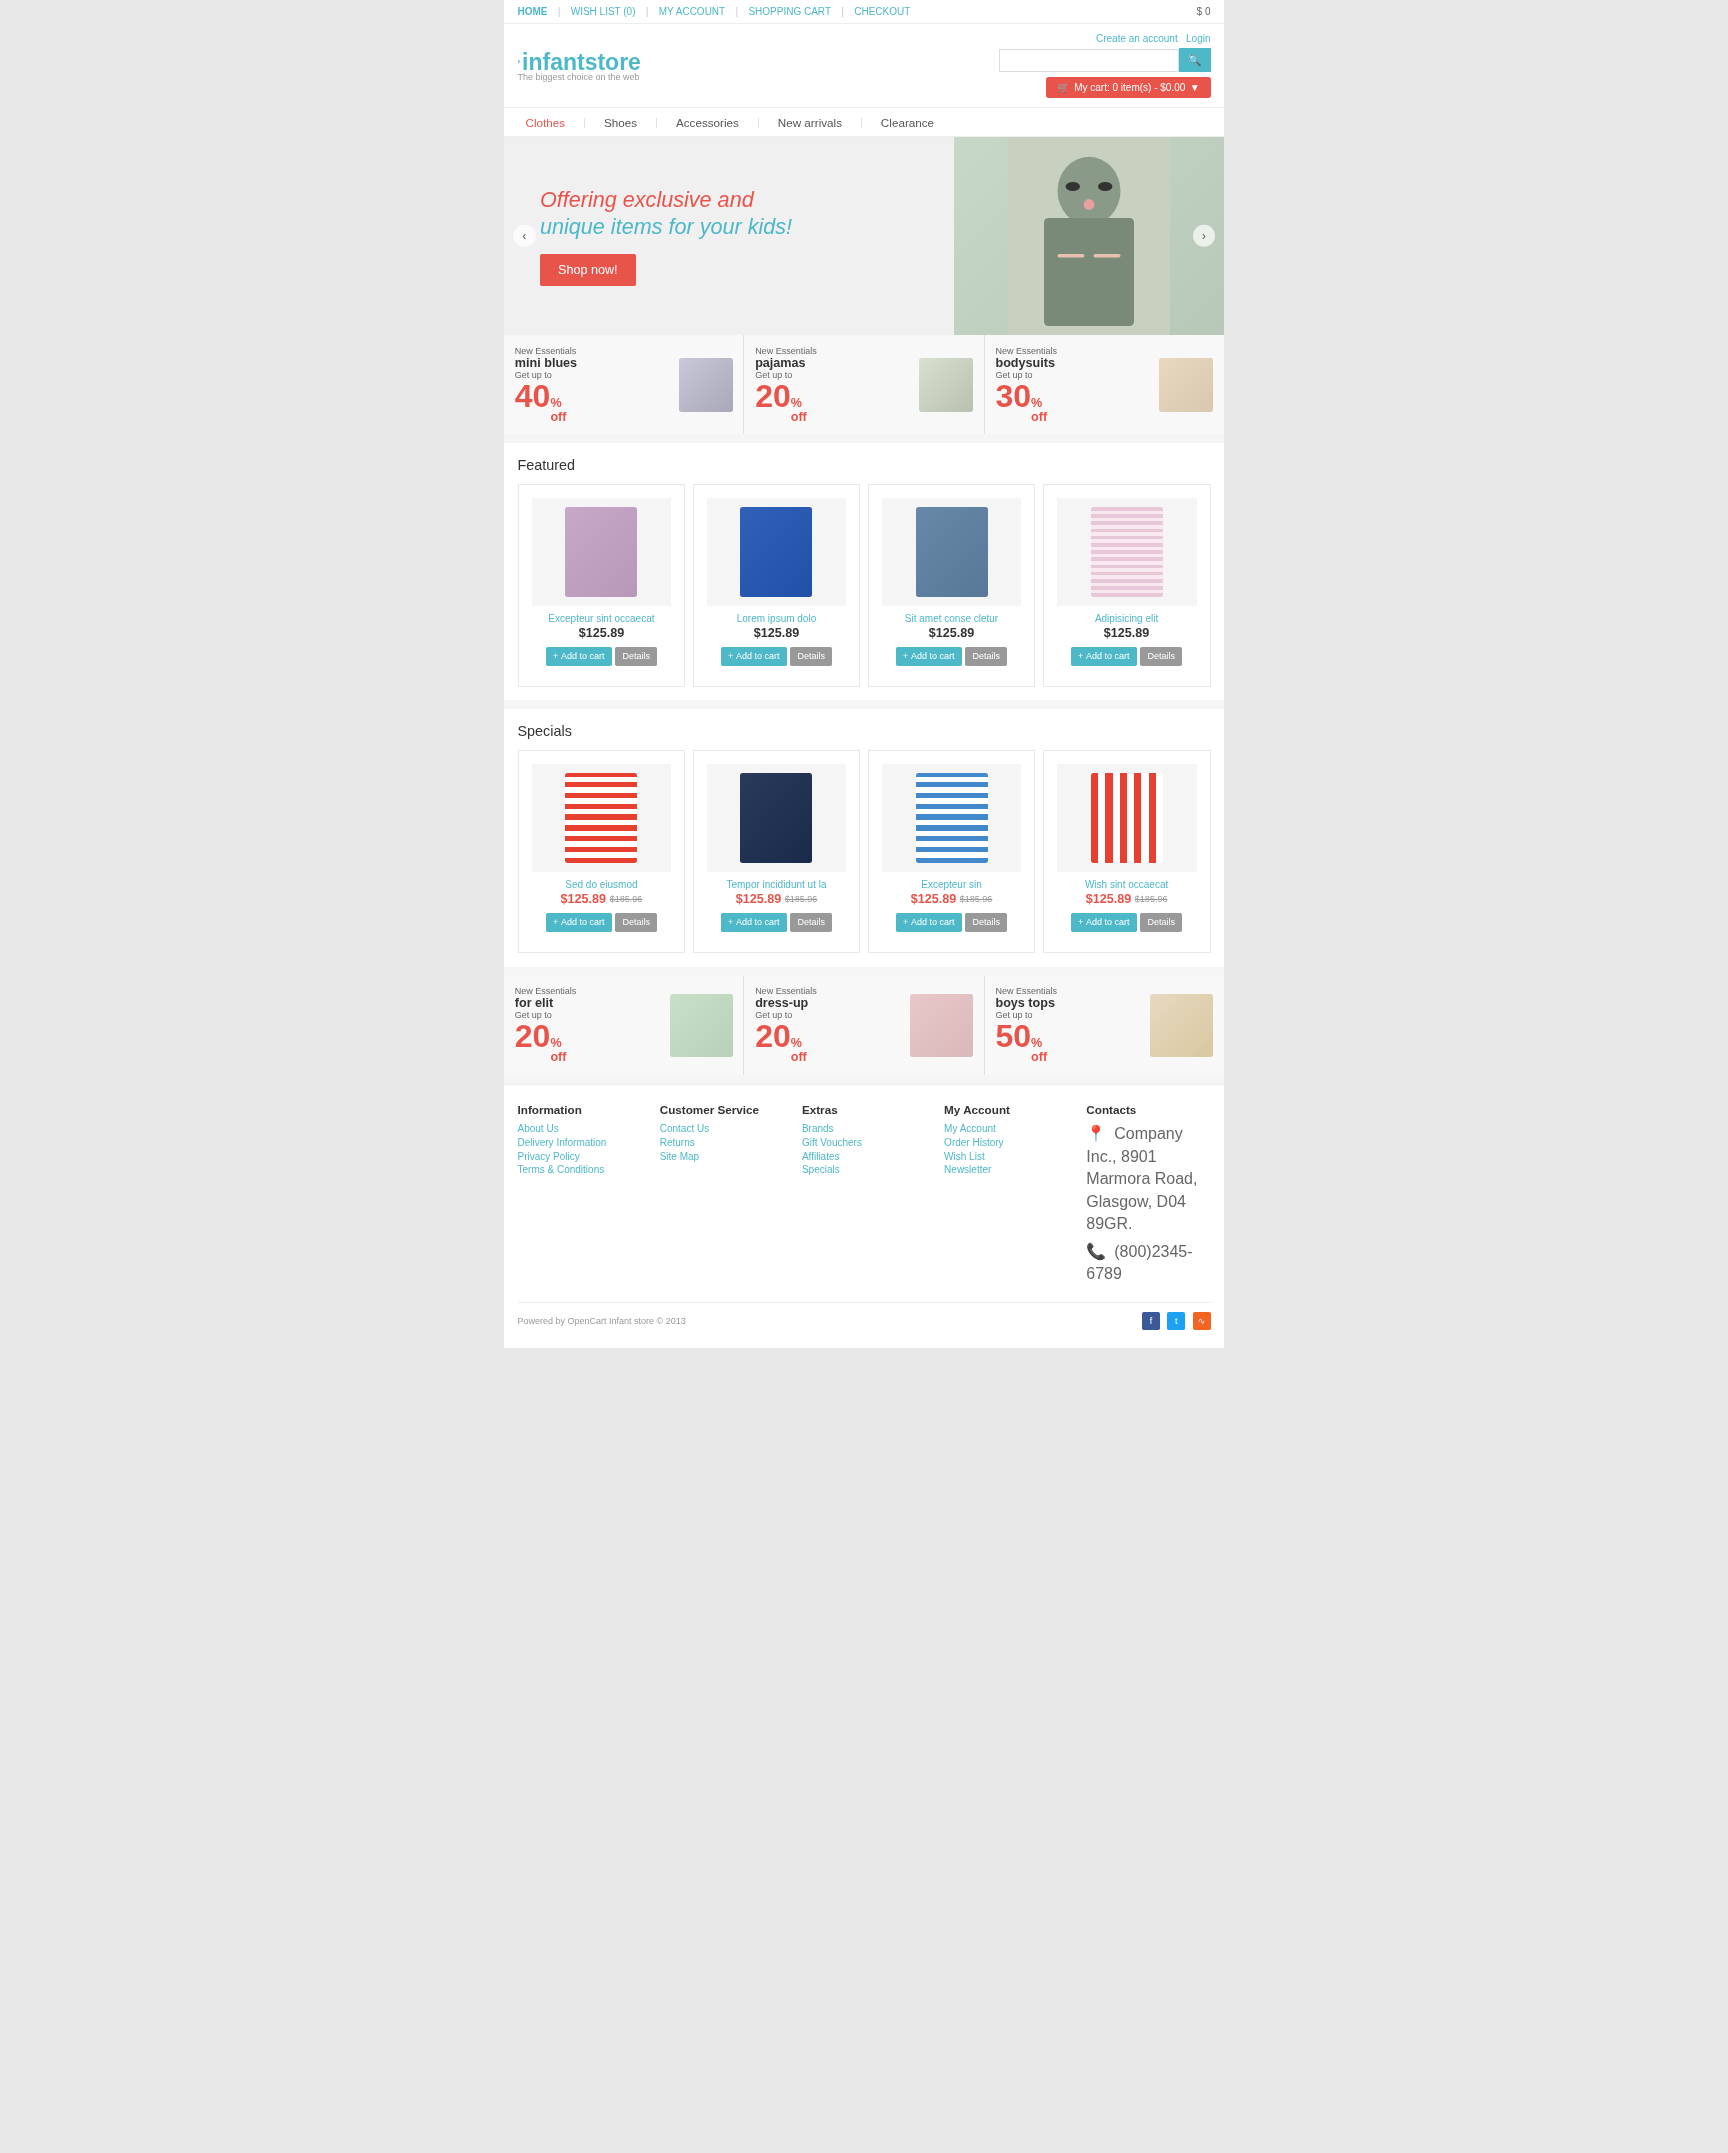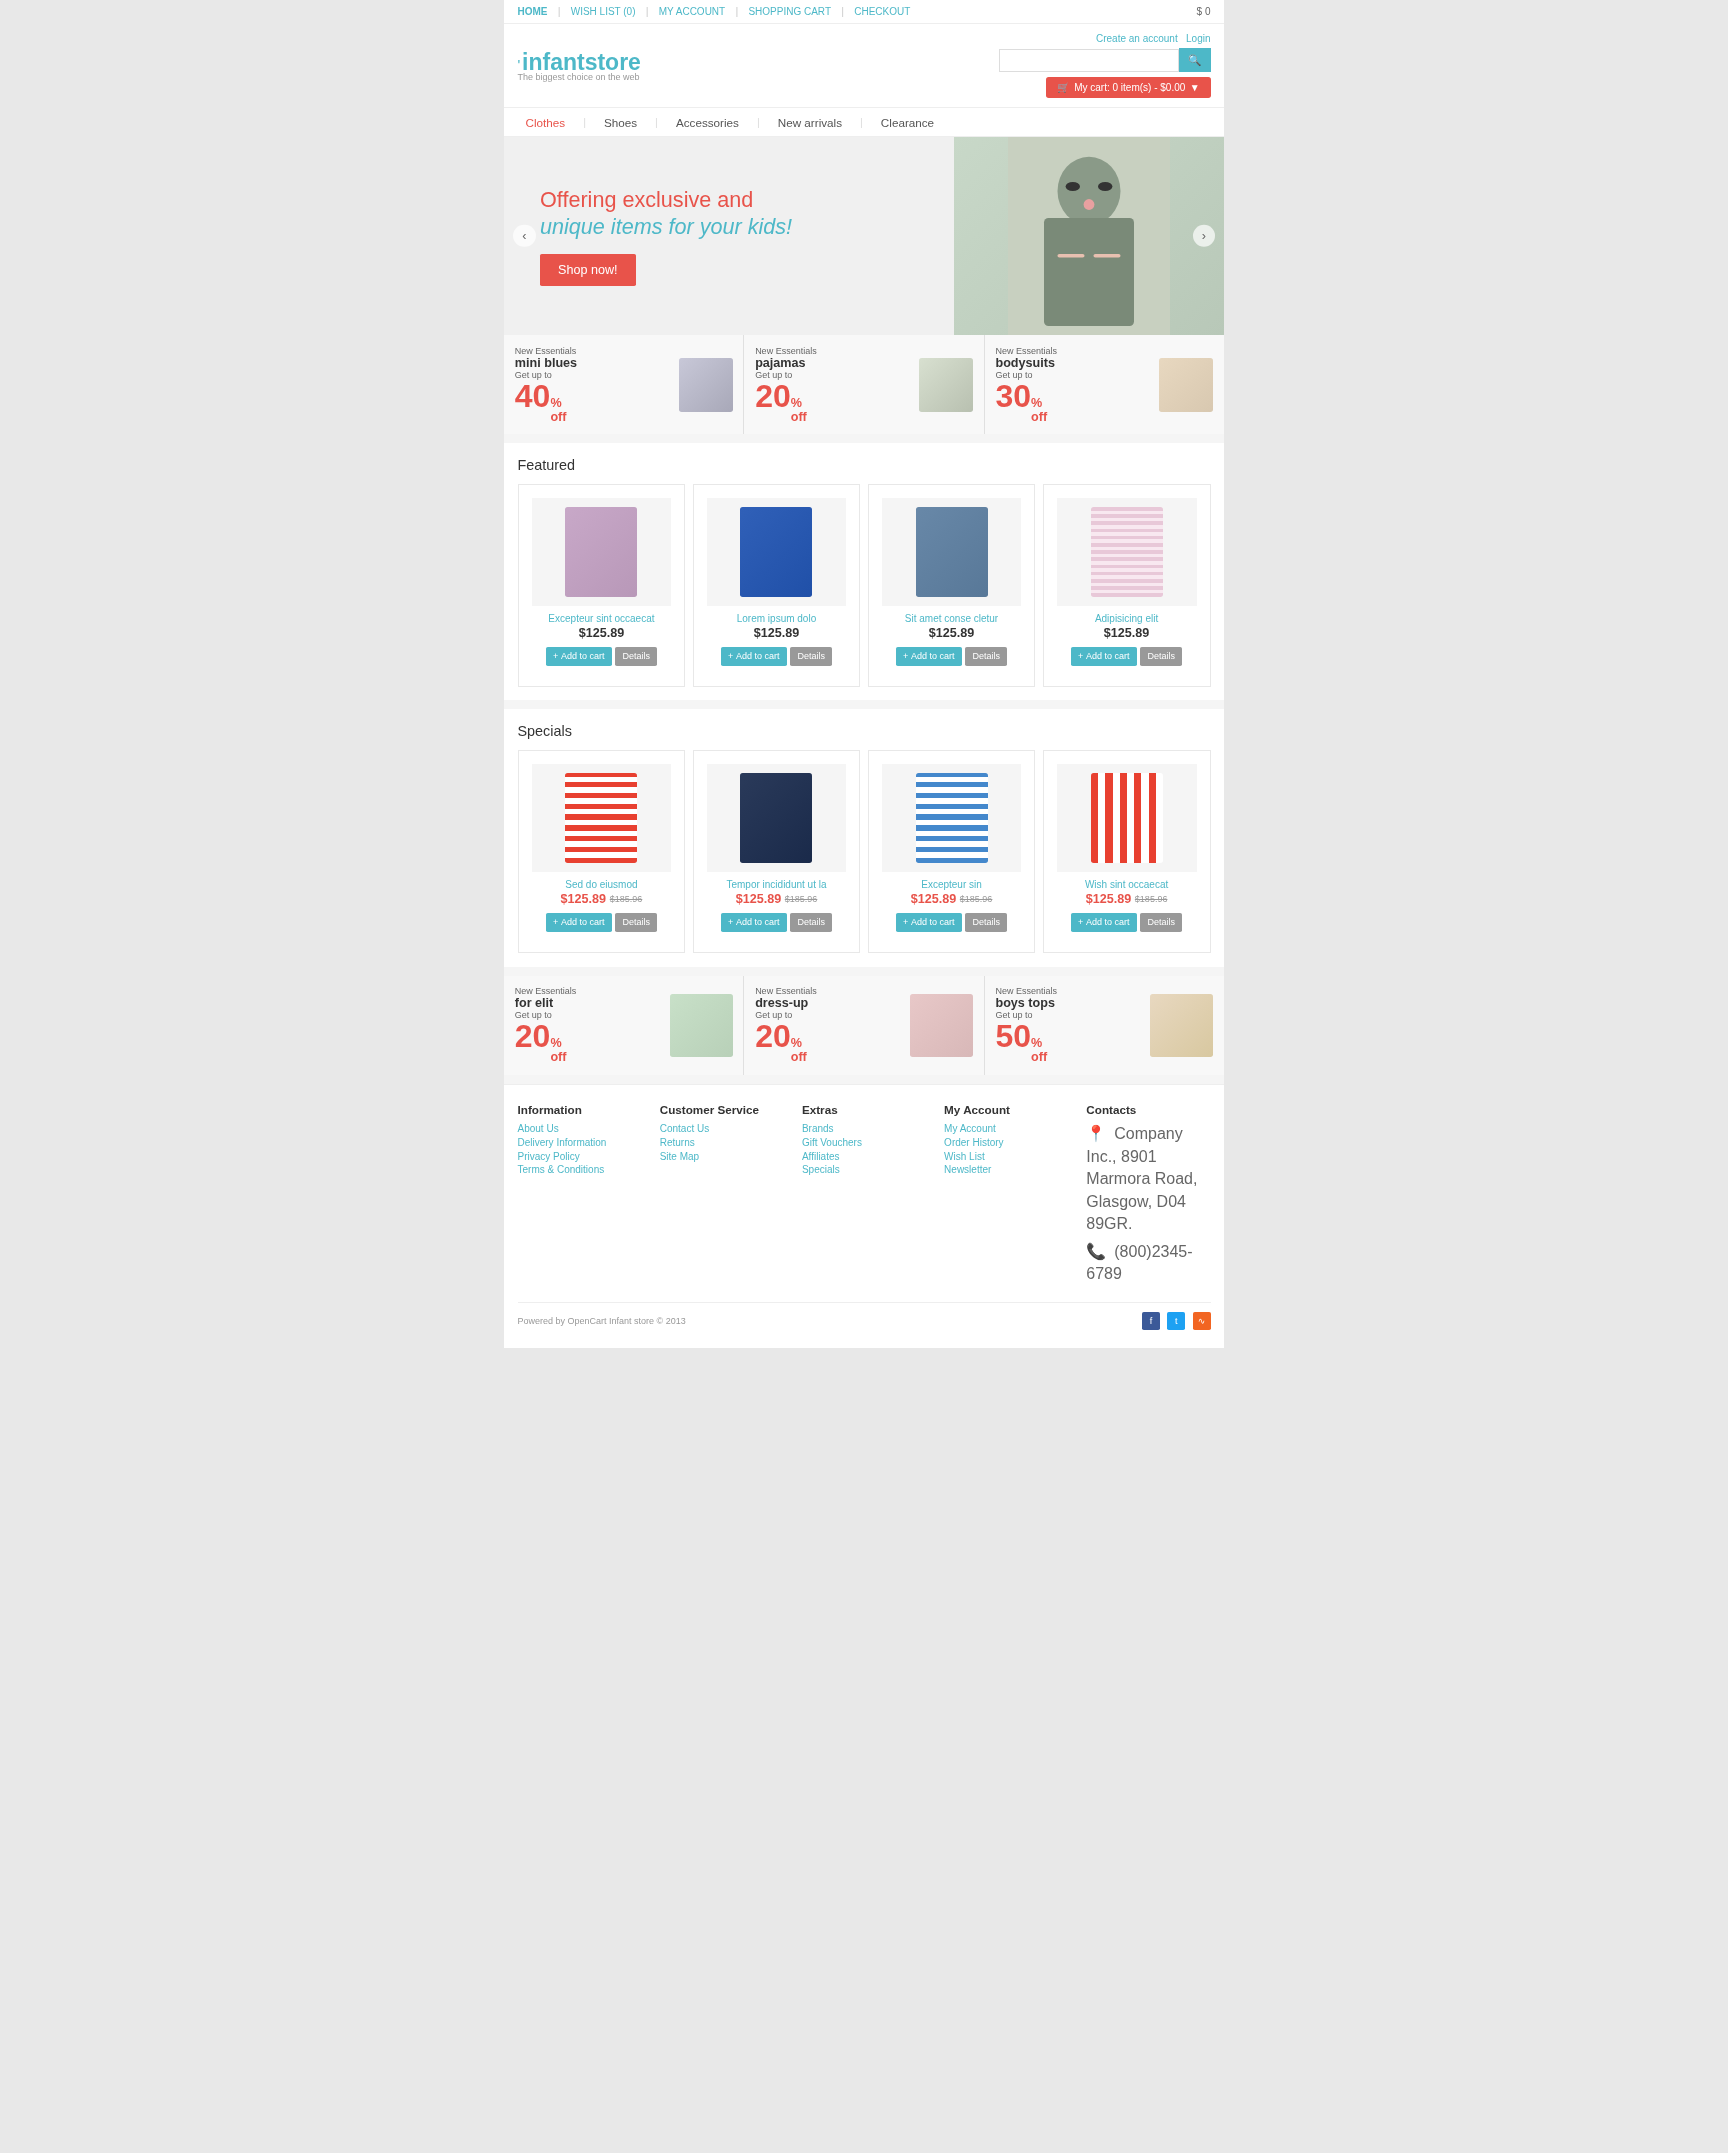--- a/index.html
+++ b/index.html
@@ -31,21 +31,21 @@
     
     
     .nav { background: #fff; padding: 7.2px 13.5px; border-bottom: 1.8px solid #eee; display: flex; gap: 18px; }
     .nav a { text-decoration: none; font-size: 11.7px; color: #555; }
     .nav a.active { color: #e8534a; }
     .nav-divider { color: #ddd; }
     
     
     .hero { background: #f0f0f0; position: relative; height: 198px; overflow: hidden; display: flex; align-items: center; margin: 0; }
     .hero-content { padding: 27px 36px; z-index: 2; }
-    .hero-title { font-size: 21.6px; color: #e8534a; font-weight: 300; line-height: 1.3; }
+    .hero-title { font-size: 21.6px; color: #e8534a; font-style: italic; font-weight: 300; line-height: 1.3; }
     .hero-subtitle { font-size: 21.6px; color: #4db8c8; font-style: italic; font-weight: 300; }
     .hero-btn { background: #e8534a; color: white; border: none; padding: 9px 18px; font-size: 12.6px; cursor: pointer; margin-top: 13.5px; border-radius: 1.8px; }
     .hero-arrow { position: absolute; top: 50%; transform: translateY(-50%); background: rgba(255,255,255,0.7); border: none; width: 22.5px; height: 22.5px; cursor: pointer; font-size: 12.6px; color: #666; display: flex; align-items: center; justify-content: center; border-radius: 50%; }
     .hero-arrow.left { left: 9px; }
     .hero-arrow.right { right: 9px; }
     .hero-image { position: absolute; right: 0; top: 0; width: 270px; height: 100%; background: linear-gradient(135deg, #c8d8c8 0%, #b8c8b8 100%); display: flex; align-items: center; justify-content: center; overflow: hidden; }
     
     
     .promo-strip { display: flex; margin: 0; }
     .promo-item { flex: 1; background: #f8f8f8; padding: 10.8px; display: flex; align-items: center; justify-content: space-between; border-right: 0.9px solid #e0e0e0; position: relative; overflow: hidden; min-height: 72px; }

